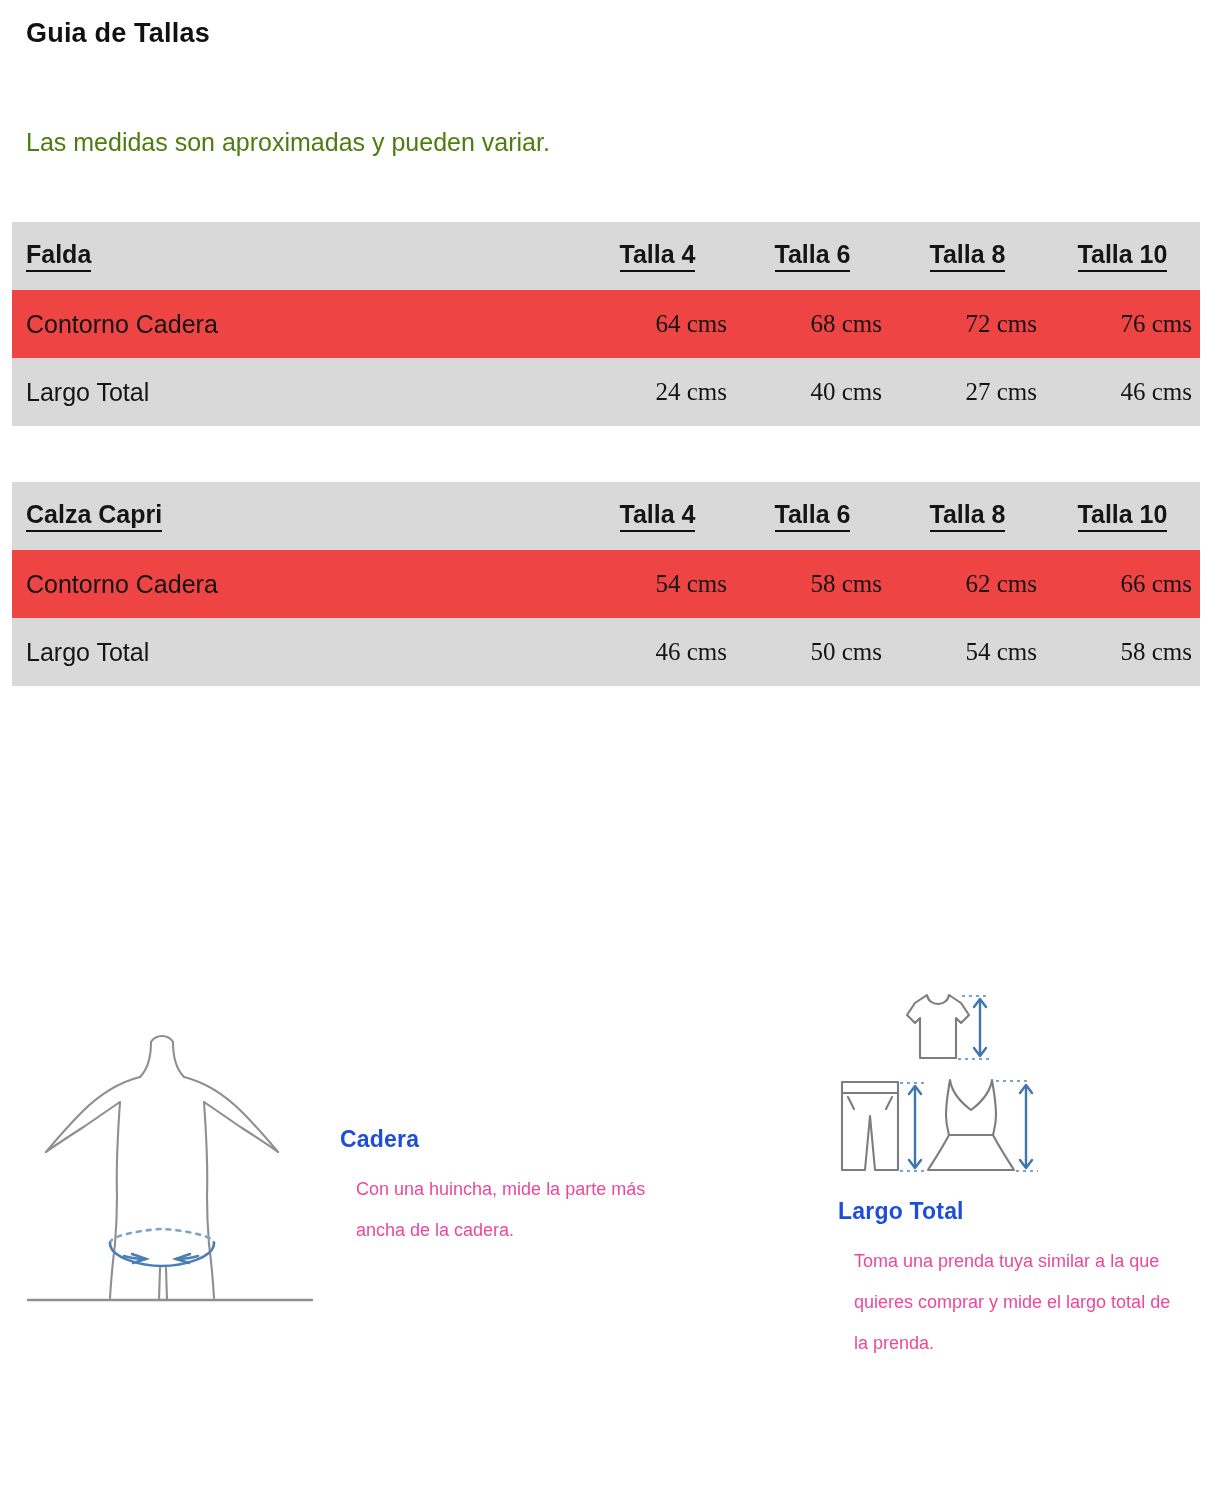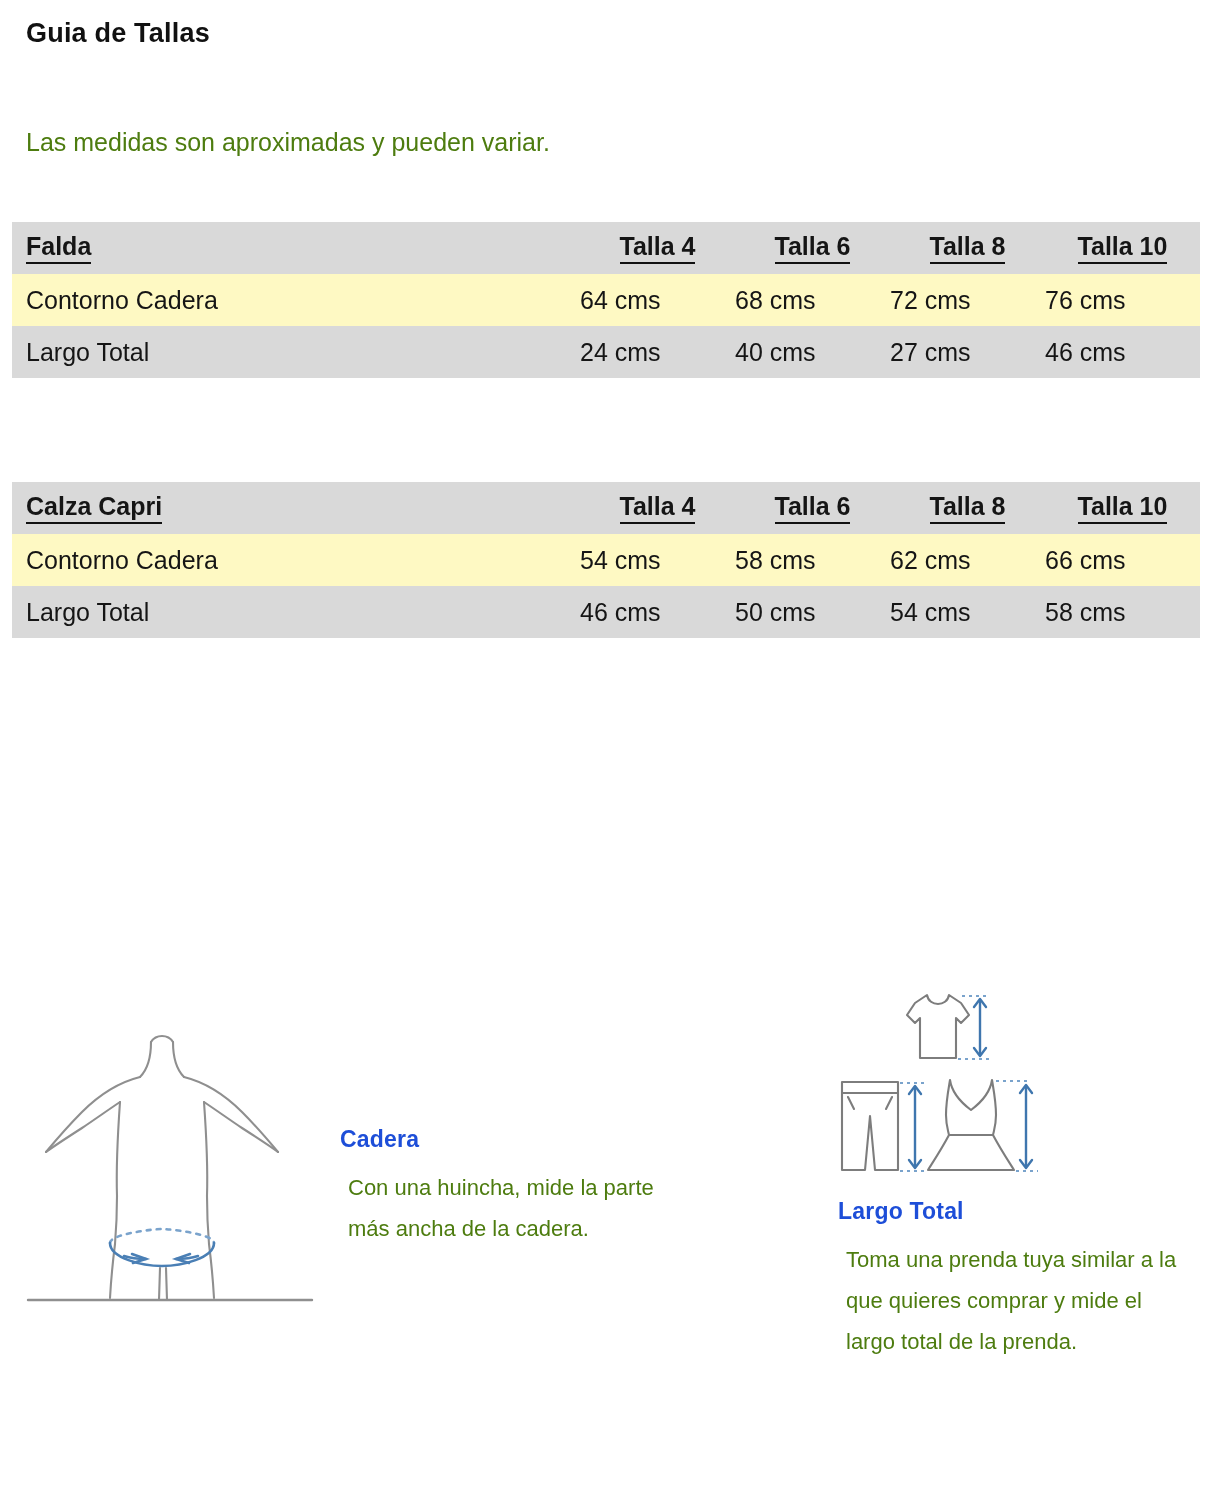--- a/index.html
+++ b/index.html
@@ -47,25 +47,25 @@
     position: absolute;
     left: 12px;
     width: 1188px;
     border-collapse: collapse;
     table-layout: fixed;
   }
   .size-table.table-falda { top: 222px; }
   .size-table.table-capri { top: 482px; }
 
   .size-table tr.row-head { background: #d9d9d9; }
-  .size-table tr.row-odd  { background: #fef9c3; }
+  .size-table tr.row-odd  { background: #ef4444; }
   .size-table tr.row-even { background: #d9d9d9; }
 
   .size-table th, .size-table td {
-    padding: 0;
+    padding: 8px;
     height: 52px;
     vertical-align: middle;
     font-size: 25px;
     font-weight: normal;
     color: #151515;
   }
 
   .size-table th.group-name,
   .size-table th.size-head {
     font-weight: bold;
@@ -75,21 +75,21 @@
   .size-table th.size-head > span {
     border-bottom: 2px solid #111111;
     padding-bottom: 1px;
     display: inline-block;
   }
 
   .col-label  { width: 568px; text-align: left;  padding-left: 14px !important; }
   .col-size   { width: 155px; text-align: center; }
 
   .size-table td.col-label { text-align: left; padding-left: 14px !important; }
-  .size-table td.col-size  { text-align: left; }
+  .size-table td.col-size  { text-align: right; font-family: Liberation Serif, serif; }
 
   
   .illustrations {
     position: absolute;
     left: 0;
     top: 950px;
     width: 1220px;
     height: 470px;
   }
 
@@ -132,25 +132,25 @@
   }
 
   .blurb-title {
     font-size: 23px;
     font-weight: bold;
     color: #1d4ed8;
     margin: 0 0 14px 0;
     letter-spacing: 0.2px;
   }
   .blurb-body {
-    font-size: 22px;
+    font-size: 18px;
     font-weight: normal;
-    color: #4d7c0f;
+    color: #ec4899;
     line-height: 41px;
-    margin: 8px;
+    margin: 16px;
   }
 </style>
 </head>
 <body>
 
 <div class="page">
 
   <div class="page-title">Guia de Tallas</div>
 
   <div class="intro-text">Las medidas son aproximadas y pueden variar.</div>

